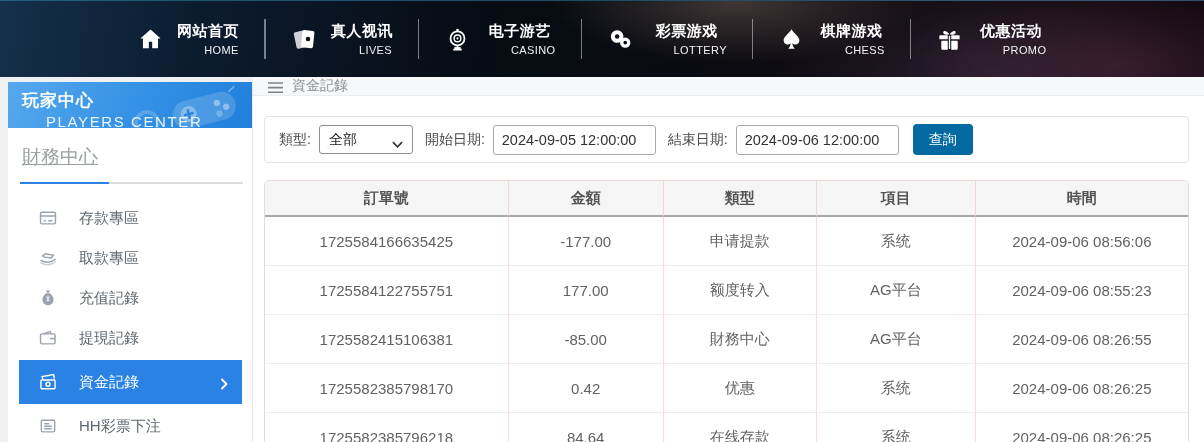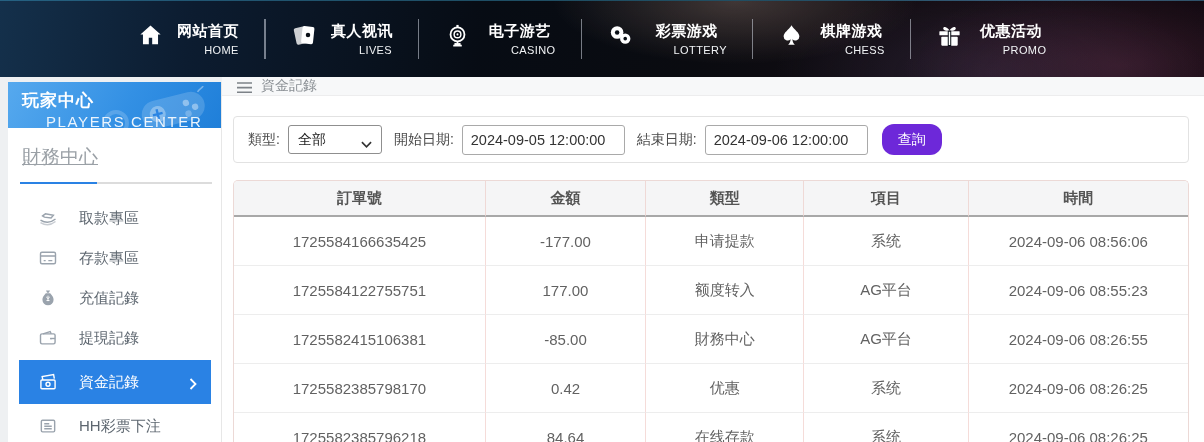--- a/index.html
+++ b/index.html
@@ -9,33 +9,33 @@
   
   .topnav{
     height:77px; display:flex; align-items:center; padding-left:112px;
     background:
       radial-gradient(ellipse 260px 90px at 735px 0%, rgba(150,125,115,0.38), transparent 70%),
       radial-gradient(ellipse 300px 120px at 1120px 85%, rgba(120,55,85,0.35), transparent 72%),
       radial-gradient(ellipse 300px 120px at 990px 95%, rgba(70,60,95,0.35), transparent 72%),
       linear-gradient(97deg,#14304b 0%, #0c1c30 16%, #070c14 40%, #0a0b10 58%, #140d13 78%, #0c070d 100%);
     border-top:1px solid rgba(60,160,200,0.45);
   }
-  .nav-item{ display:flex; gap:13px; padding:0 25px; cursor:pointer; }
+  .nav-item{ display:flex; align-items:center; gap:13px; padding:0 25px; cursor:pointer; }
   .nav-icon{ width:27px; height:27px; color:#fff; flex-shrink:0; }
   .nav-icon svg{ width:100%; height:100%; display:block; }
   .nav-text{ display:flex; flex-direction:column; align-items:center; }
   .nav-title{ color:#fff; font-size:15px; font-weight:bold; white-space:nowrap; letter-spacing:0.5px;}
   .nav-sub{ color:#f2f4f6; font-size:11px; margin-top:3px; letter-spacing:0.4px;padding-left:27px;}
   .nav-divider{ width:1px; height:40px; background:rgba(210,215,225,0.55); }
 
   
   .page{ display:flex; height:365px; }
 
   
-  .sidebar{ width:222px; flex-shrink:0; padding-left:8px; }
+  .sidebar{ width:253px; flex-shrink:0; padding-left:8px; }
   .sidebar-panel{ background:#fff; height:100%; border-right:1px solid #e7e7e7; }
   .side-header{
     height:46px; margin-top:5px; position:relative; overflow:hidden;
     background:linear-gradient(118deg,#56a9ee 0%, #3390e4 55%, #1f7fd9 100%);
     padding:7px 0 0 14px; color:#fff;
   }
   .side-header-title{ font-size:17px; font-weight:bold; letter-spacing:1px; }
   .side-header-sub{ font-size:15px; letter-spacing:1.6px; color:#eaf4fd; margin-top:1px; display:block;padding-left:24px;}
   .gamepad-deco{ position:absolute; right:8px; top:4px; width:78px; height:46px; color:#7ec4f5; opacity:0.75;}
   .bubble-deco{ position:absolute; right:92px; bottom:-8px; width:26px; height:26px; border-radius:50%;
@@ -62,21 +62,21 @@
 
   .filter-panel{ border:1px solid #e2e2e2; border-radius:4px; height:47px; background:#fff;
     display:flex; align-items:center; padding-left:14px; margin-bottom:17px; font-size:14px; color:#4a4a4a;}
   .filter-label{ margin-right:8px; white-space:nowrap; }
   .select-box{ width:94px; height:29px; border:1px solid #8f8f8f; border-radius:3px; background:#fff;
     display:flex; align-items:center; justify-content:space-between; padding:0 9px; color:#1c1c1c;
     margin-right:12px; cursor:pointer; }
   .select-caret{ width:11px; height:8px; }
   .date-input{ width:163px; height:30px; border:1px solid #a9a9a9; border-radius:3px; background:#fff;
     font-size:14.5px; color:#333; padding:0 8px; font-family:inherit; margin-right:12px; }
-  .search-btn{ background:#6d28d9; color:#fff; border:none; border-radius:12px; height:31px;
+  .search-btn{ background:#0369a1; color:#fff; border:none; border-radius:4px; height:31px;
     padding:0 16px; font-size:14px; cursor:pointer; margin-left:2px; }
 
   .table-wrap{ border:1px solid #ecd9d6; border-bottom:none; border-radius:5px 5px 0 0; overflow:hidden; }
   table{ width:100%; border-collapse:separate; border-spacing:0; }
   th{ background:#f5f5f6; height:36px; font-size:15px; color:#545454; font-weight:bold;
     border-bottom:2px solid #a8a8a8; border-right:1px solid #efd9d6; }
   th:last-child{ border-right:none; }
   td{ height:49px; text-align:center; font-size:15px; color:#626262;
     border-right:1px solid #f5dcd9; border-bottom:1px solid #ededed; }
   td:last-child{ border-right:none; }
@@ -205,36 +205,36 @@
       <div class="side-section">
         <div class="side-section-title">財務中心</div>
         <div class="side-underline"></div>
       </div>
 
       <div class="menu">
 
         <div class="menu-item">
           <span class="menu-icon">
             <svg viewBox="0 0 24 24" fill="none" stroke="currentColor" stroke-width="1.7">
+                <rect x="3" y="5" width="18" height="14" rx="1.8"></rect>
+                <path d="M3 9.6h18M6.8 15.2h2.4M12.4 15.2h4.8"></path>
+              </svg>
+          </span>
+          <span>存款專區</span>
+        </div>
+
+        <div class="menu-item">
+          <span class="menu-icon">
+            <svg viewBox="0 0 24 24" fill="none" stroke="currentColor" stroke-width="1.7">
                 <path d="M5.5 9.5 9 7l9.5 1.8-2.8 3.2-8-1z"></path>
                 <path d="M3 14.5c5.5 3.4 12.5 3.2 18-1.3"></path>
                 <path d="M3 17.5c5.5 3.4 12.5 3.2 18-1.3" opacity="0.55"></path>
               </svg>
           </span>
           <span>取款專區</span>
-        </div>
-
-        <div class="menu-item">
-          <span class="menu-icon">
-            <svg viewBox="0 0 24 24" fill="none" stroke="currentColor" stroke-width="1.7">
-                <rect x="3" y="5" width="18" height="14" rx="1.8"></rect>
-                <path d="M3 9.6h18M6.8 15.2h2.4M12.4 15.2h4.8"></path>
-              </svg>
-          </span>
-          <span>存款專區</span>
         </div>
 
         <div class="menu-item">
           <span class="menu-icon">
             <svg viewBox="0 0 24 24" fill="currentColor">
                 <path d="M9.6 3h4.8l-1.4 2.7h-2z"></path>
                 <path d="M9.4 6.2h5.2c2.6 2.7 4.1 5 4.1 7.9a6.7 6.7 0 0 1-13.4 0c0-2.9 1.5-5.2 4.1-7.9z"></path>
                 <path d="M12 9.2v6.6M9.9 10.8l2.1 2 2.1-2M10.2 15h3.6" stroke="#fff" stroke-width="1.1" fill="none"></path>
               </svg>
           </span>

